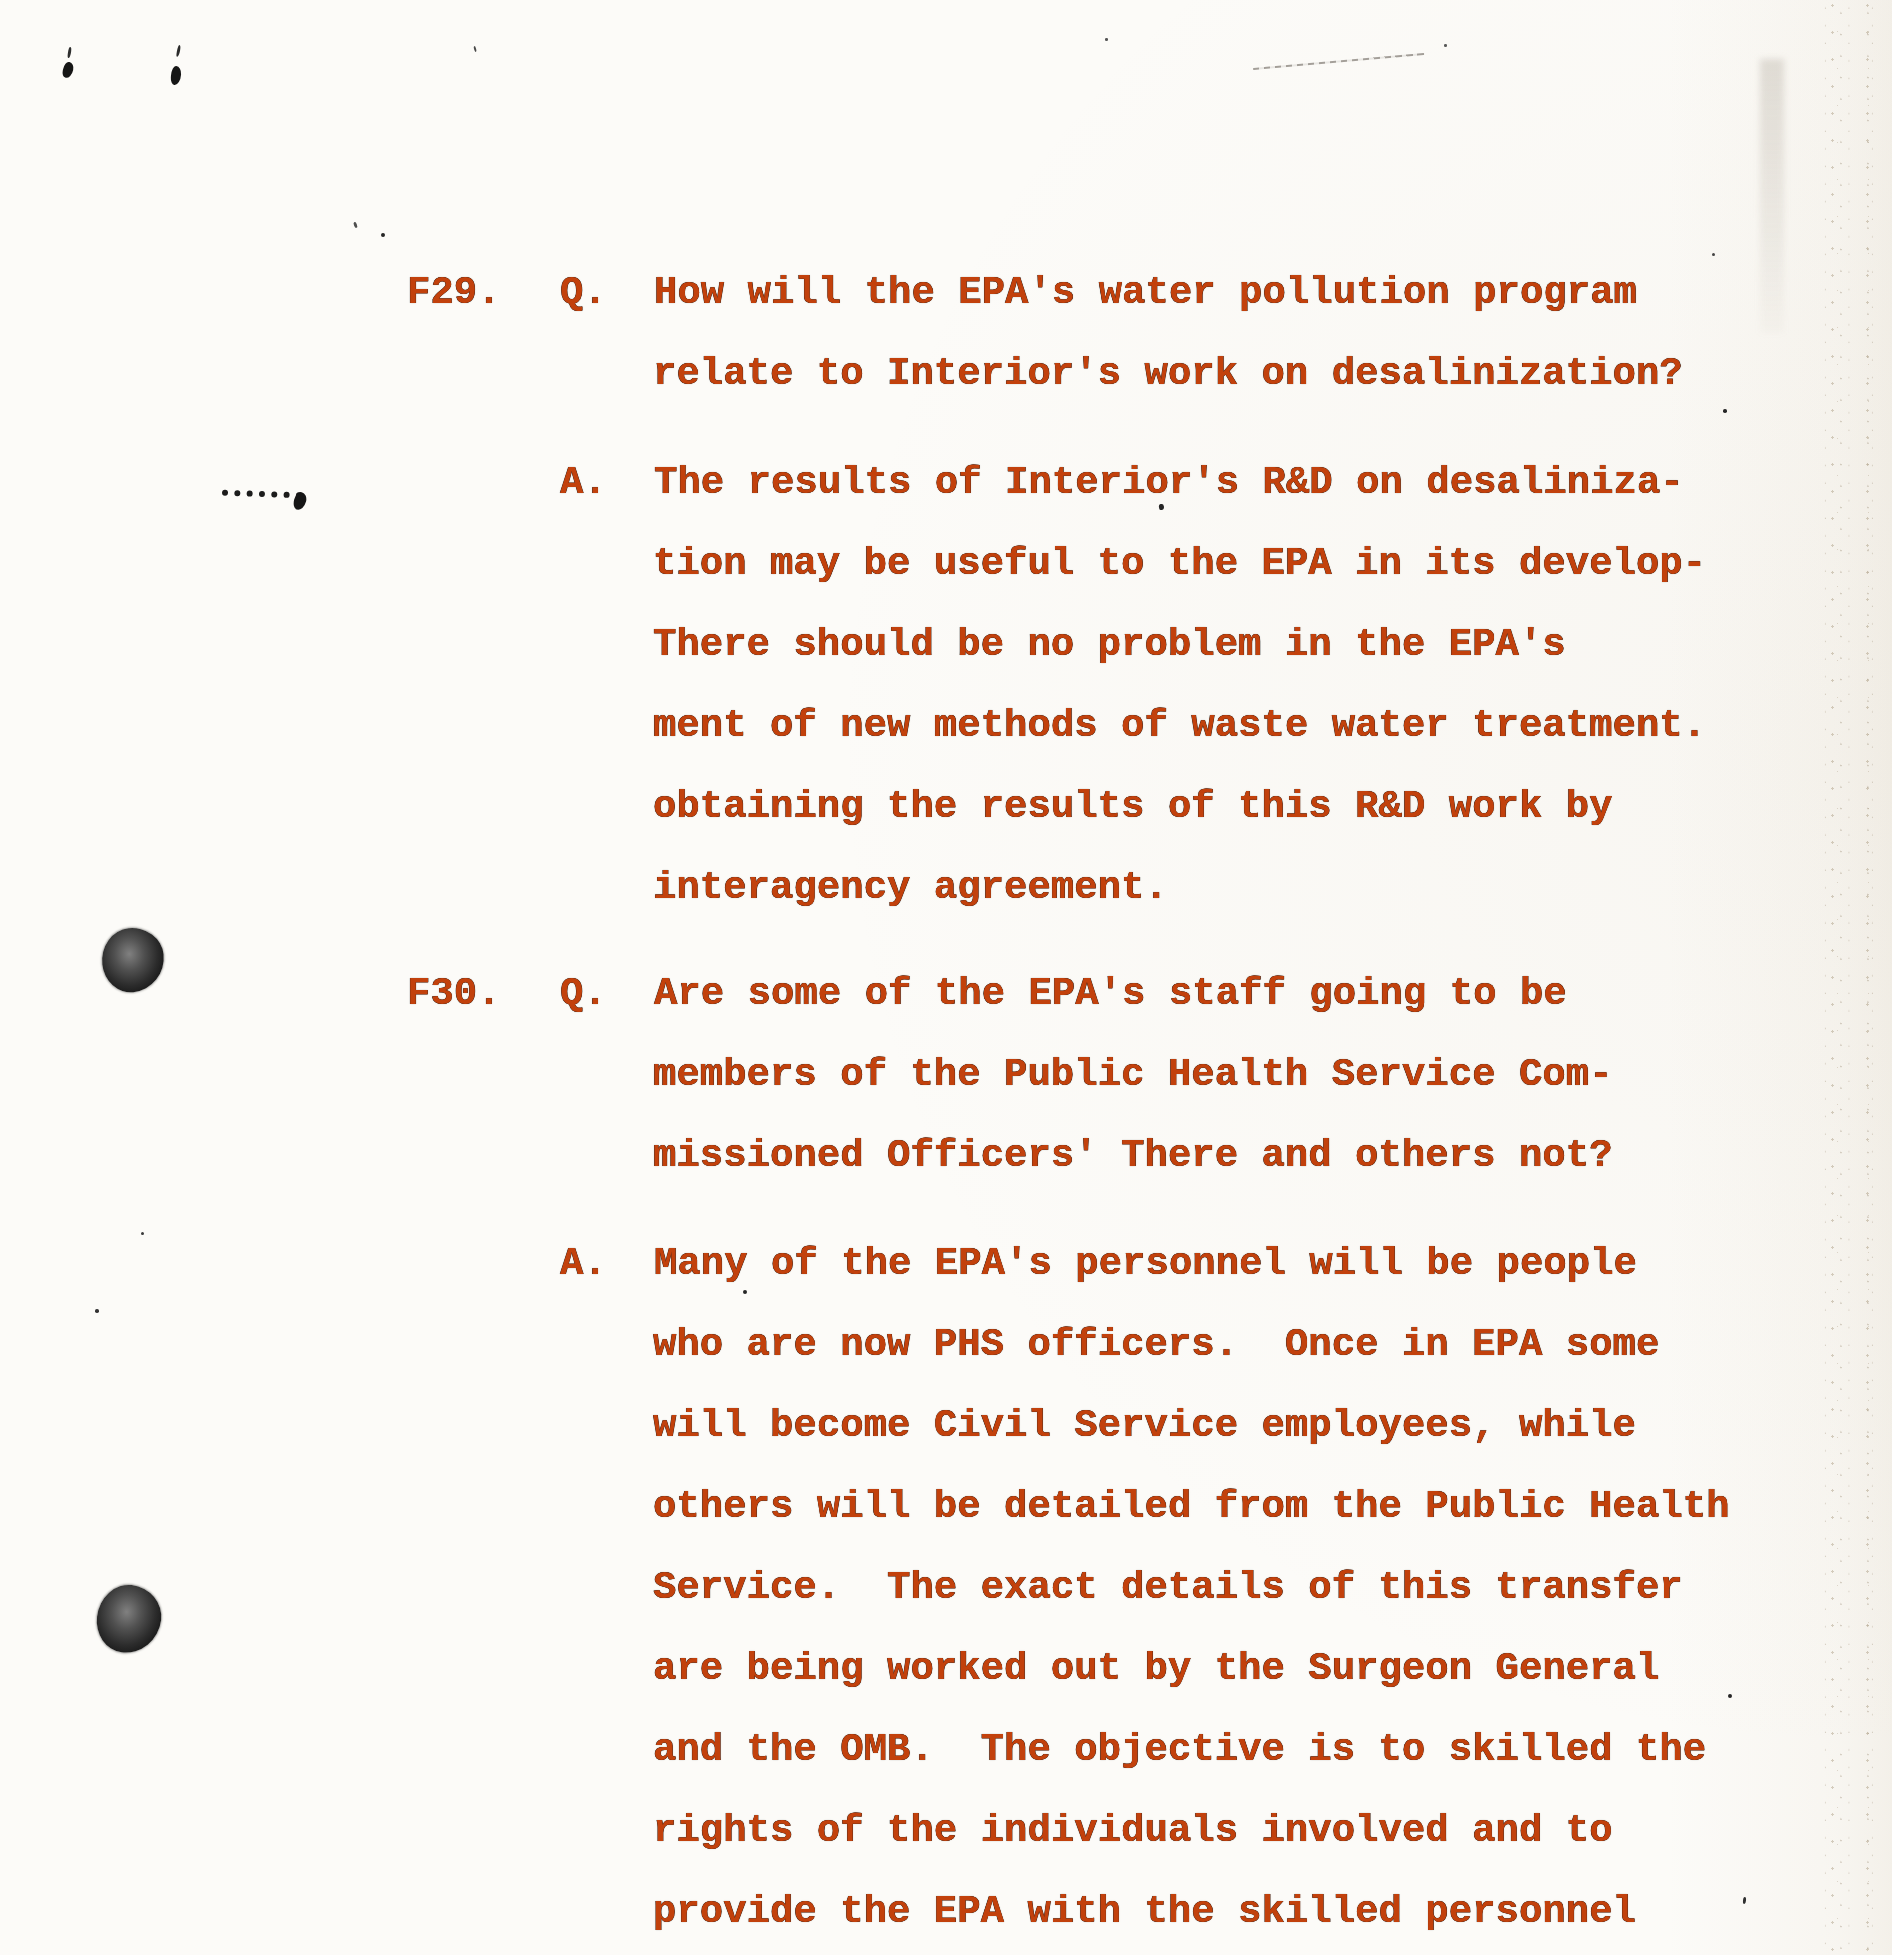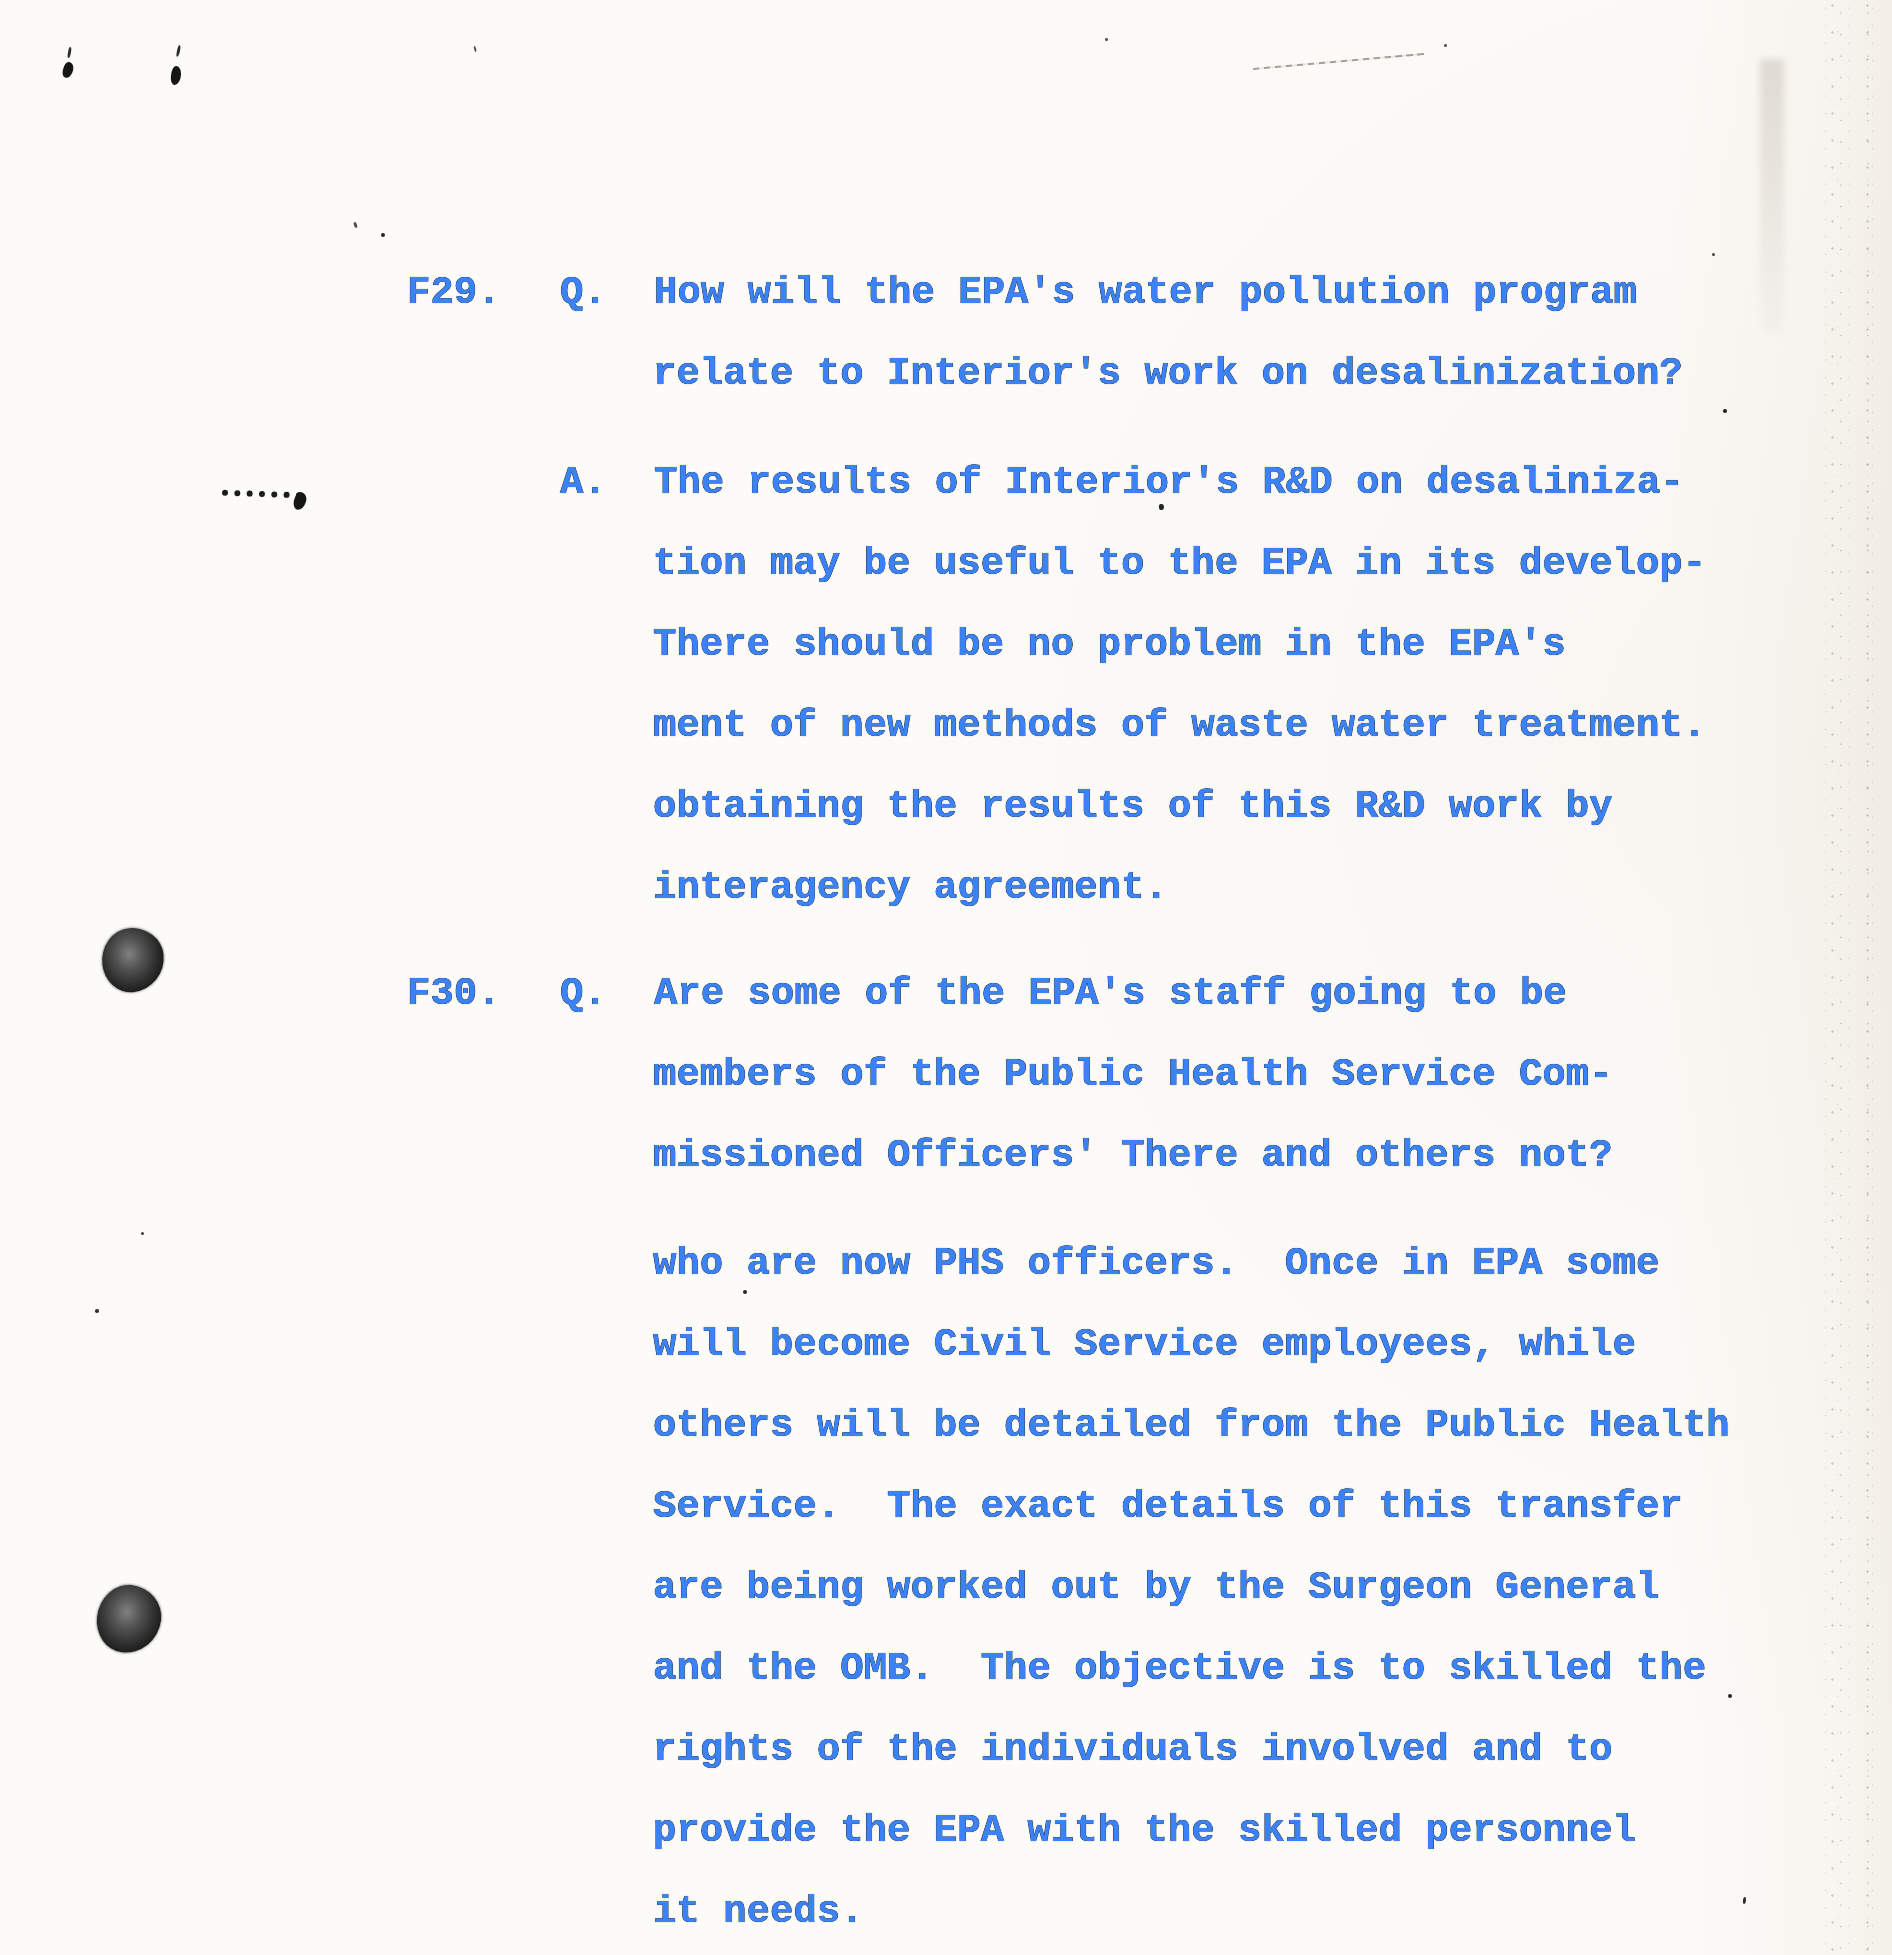--- a/index.html
+++ b/index.html
@@ -15,21 +15,21 @@
     content:"";position:absolute;inset:0;pointer-events:none;
     background:
       linear-gradient(to right, rgba(0,0,0,0) 88%, rgba(190,172,140,0.07) 97%, rgba(180,160,125,0.12) 100%),
       radial-gradient(circle at 97% 30%, rgba(200,185,160,0.08), rgba(0,0,0,0) 40%);
   }
 
   
   .block{position:absolute;left:407px;width:1463px;}
   .line{
     height:81px;line-height:81px;
-    font-size:39px;font-weight:700;color:#3b82f6;
+    font-size:39px;font-weight:700;color:#c2410c;
     text-shadow:0.2px 0 0 #1a1a1a,-0.2px 0 0 #1a1a1a,0 0 1.2px rgba(35,35,35,.38);
   }
   .num{display:inline-block;width:153px;white-space:pre;}
   .lbl{display:inline-block;width:94px;white-space:pre;}
   .txt{white-space:pre;}
   .cont{padding-left:246px;white-space:pre;}
   .b1{top:253px}
   .b2{top:443px}
   .b3{top:954px}
   .b4{top:1224px}
@@ -137,20 +137,21 @@
     <div class="line cont">interagency agreement.</div>
   </section>
 
   <section class="block b3">
     <div class="line"><span class="num">F30.</span><span class="lbl">Q.</span><span class="txt">Are some of the EPA's staff going to be</span></div>
     <div class="line cont">members of the Public Health Service Com-</div>
     <div class="line cont">missioned Officers' There and others not?</div>
   </section>
 
   <section class="block b4">
+    <div class="line"><span class="num"></span><span class="lbl">A.</span><span class="txt">Many of the EPA's personnel will be people</span></div>
     <div class="line cont">who are now PHS officers.  Once in EPA some</div>
     <div class="line cont">will become Civil Service employees, while</div>
     <div class="line cont">others will be detailed from the Public Health</div>
     <div class="line cont">Service.  The exact details of this transfer</div>
     <div class="line cont">are being worked out by the Surgeon General</div>
     <div class="line cont">and the OMB.  The objective is to skilled the</div>
     <div class="line cont">rights of the individuals involved and to</div>
     <div class="line cont">provide the EPA with the skilled personnel</div>
     <div class="line cont">it needs.</div>
   </section>

